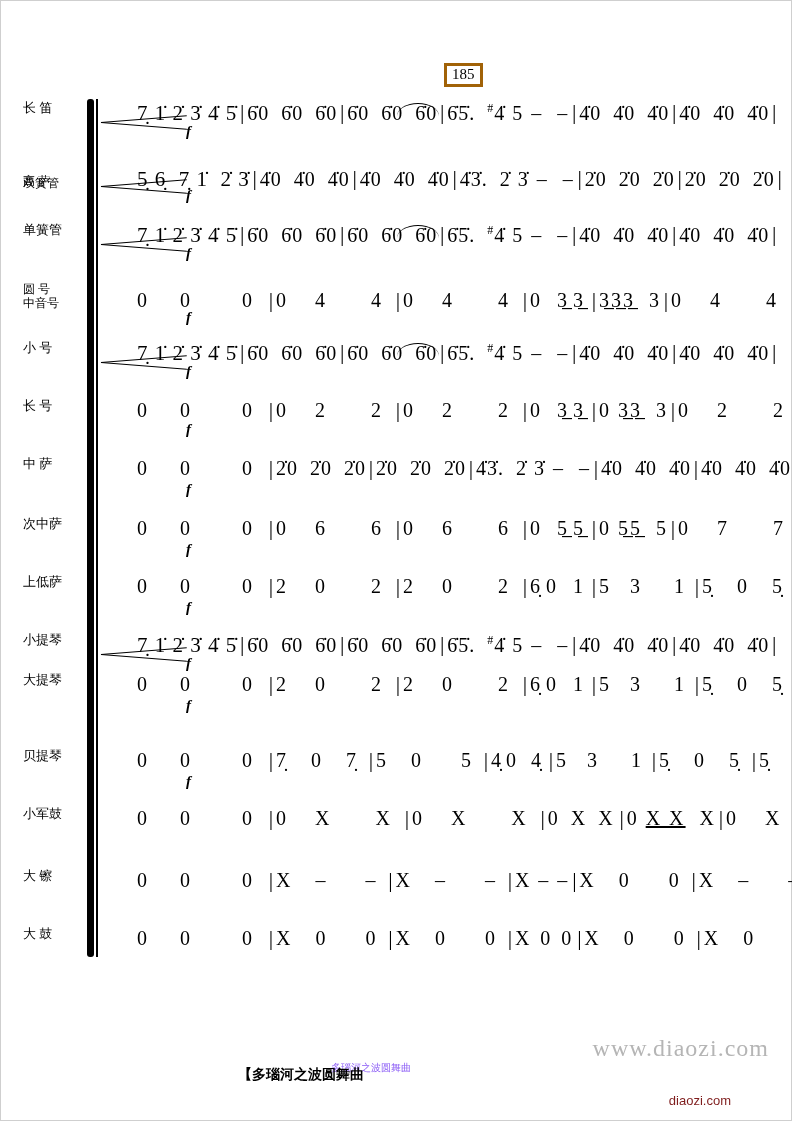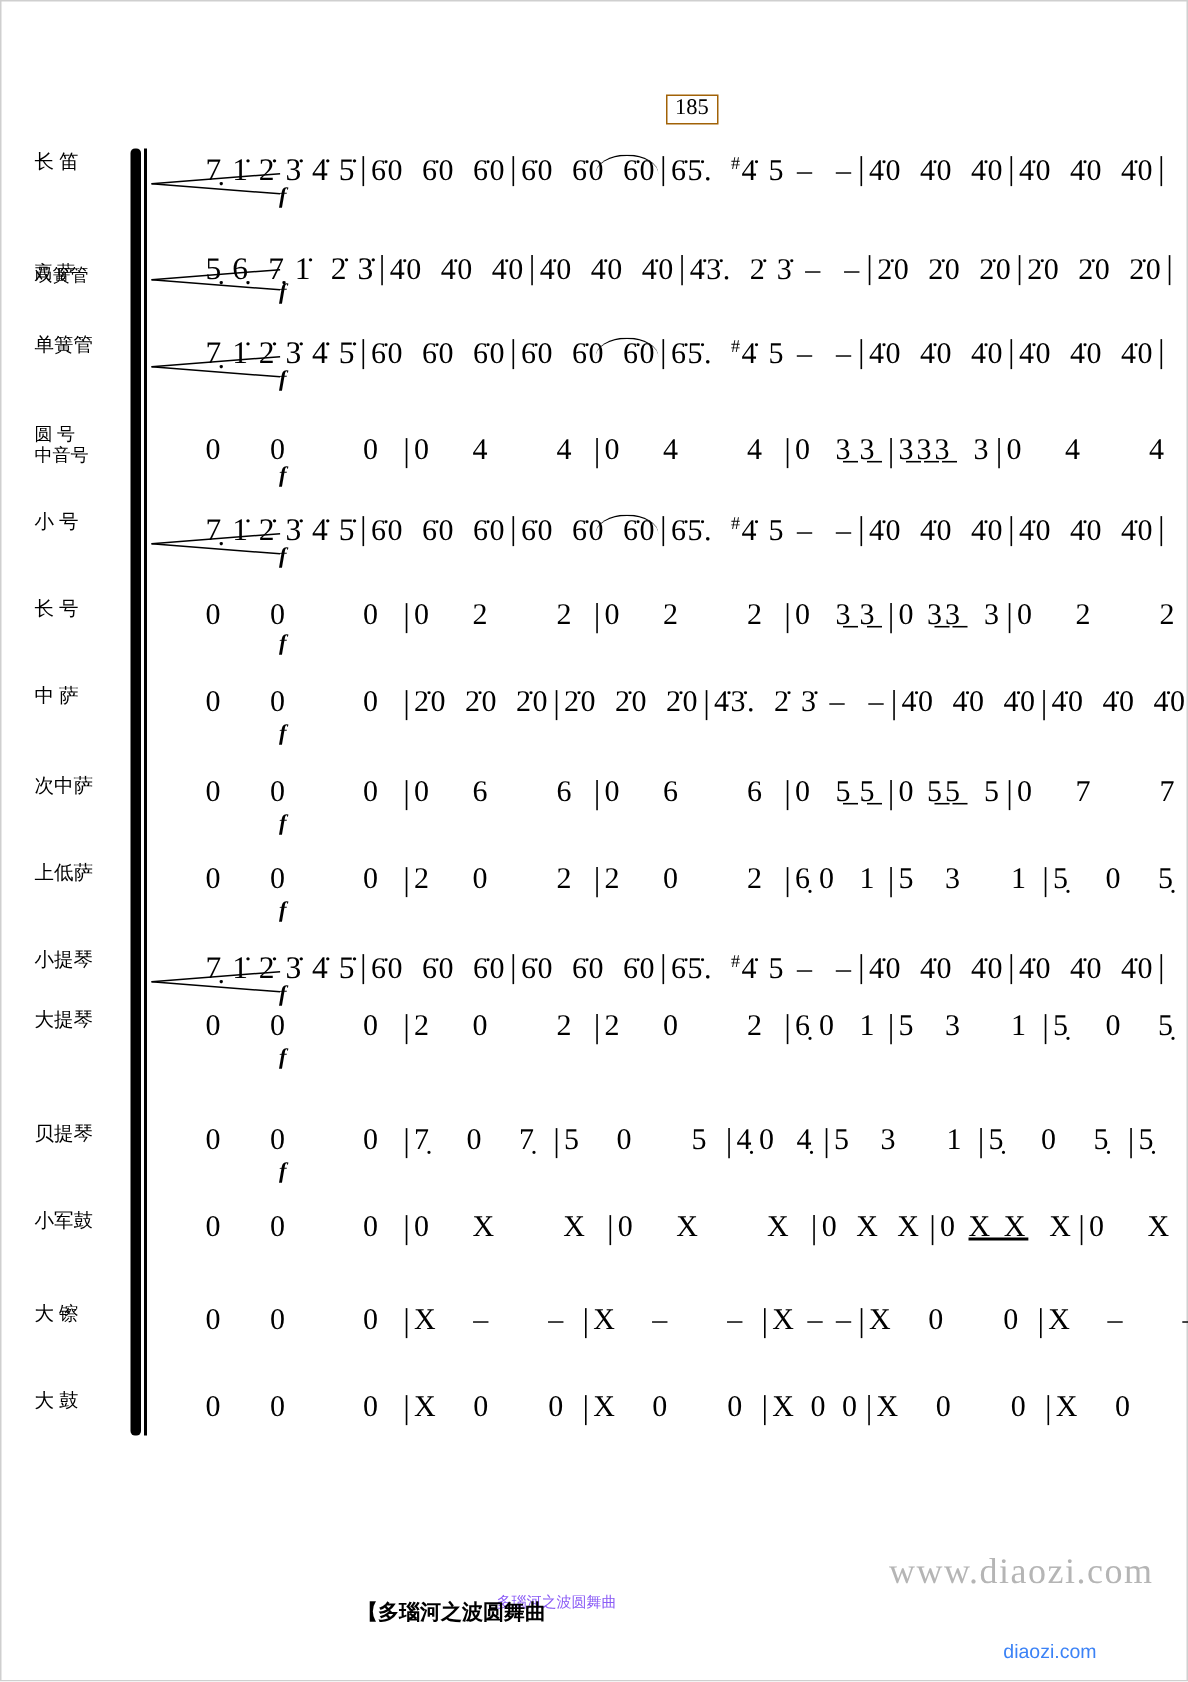--- a/index.html
+++ b/index.html
@@ -21,21 +21,21 @@
     left:14px;top:6px;
     font-size:13px;
     letter-spacing:0.5px;
     white-space:nowrap;
     font-family:"Liberation Serif", serif;
   }
   .measure-number{
     position:absolute;
     left:443px;top:62px;
     font-size:15px;
-    border:1px solid #a16207;
+    border:3px solid #a16207;
     padding:1px 5px 2px 5px;
     line-height:1;
     font-family:"Liberation Serif", serif;
   }
 
   
   .system-brace{
     position:absolute;
     left:86px;top:98px;
     width:7px;height:858px;
@@ -139,21 +139,21 @@
     position:absolute;
     left:330px;top:1060px;
     font-size:10px;
     color:#8b5cf6;
     font-family:"Liberation Serif", serif;
   }
   .ghost2{
     position:absolute;
     right:60px;top:1092px;
     font-size:13px;
-    color:#3b82f6;
+    color:#7f1d1d;
   }
   
   .slur{
     position:absolute;
     width:52px;height:12px;
     border-top:1.4px solid #000;
     border-radius:50%/100% 100% 0 0;
   }
 </style>
 </head>

